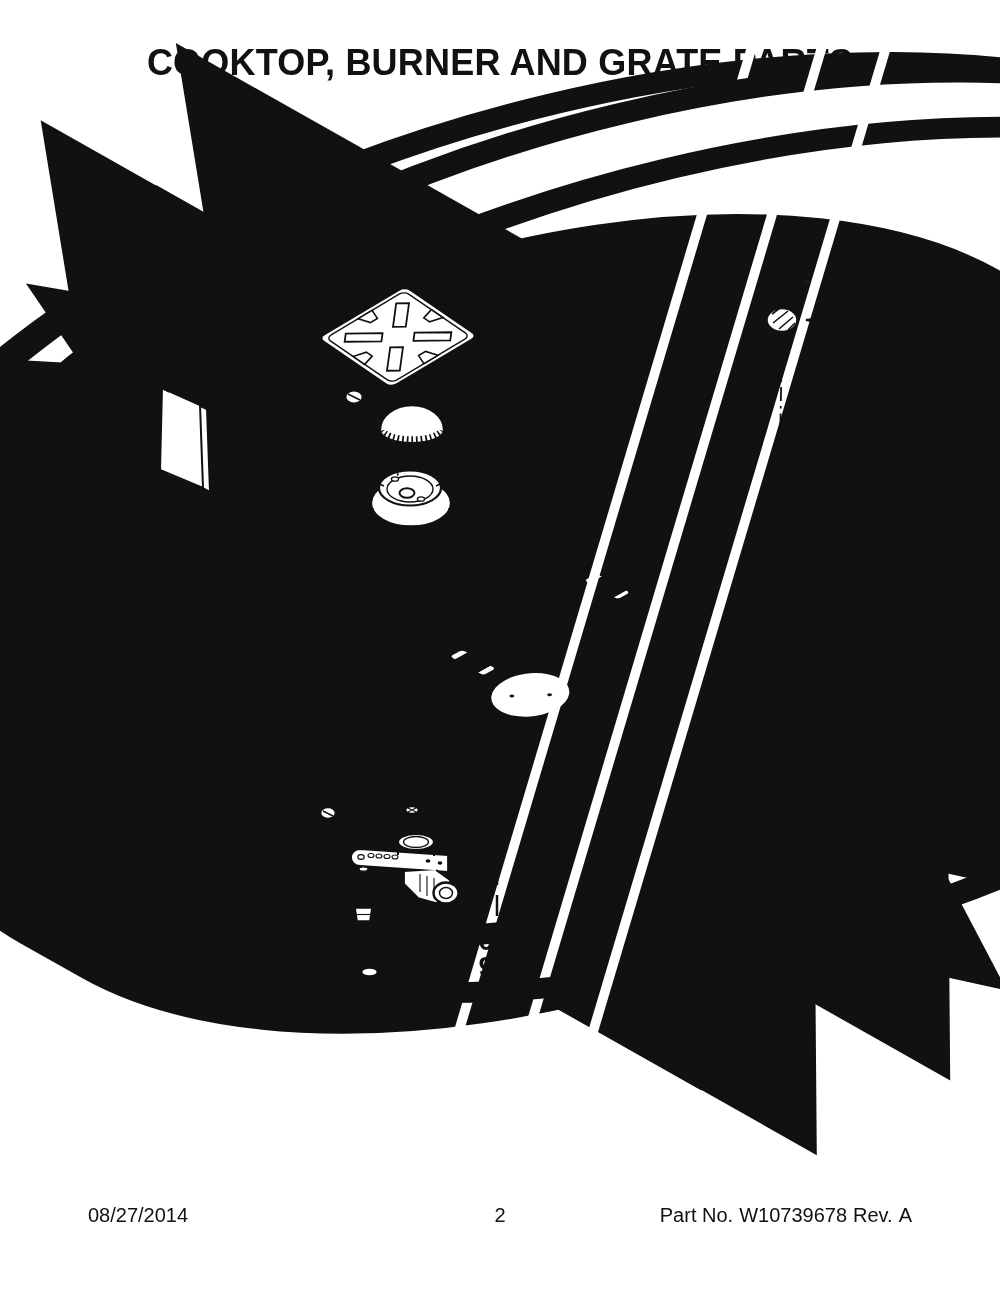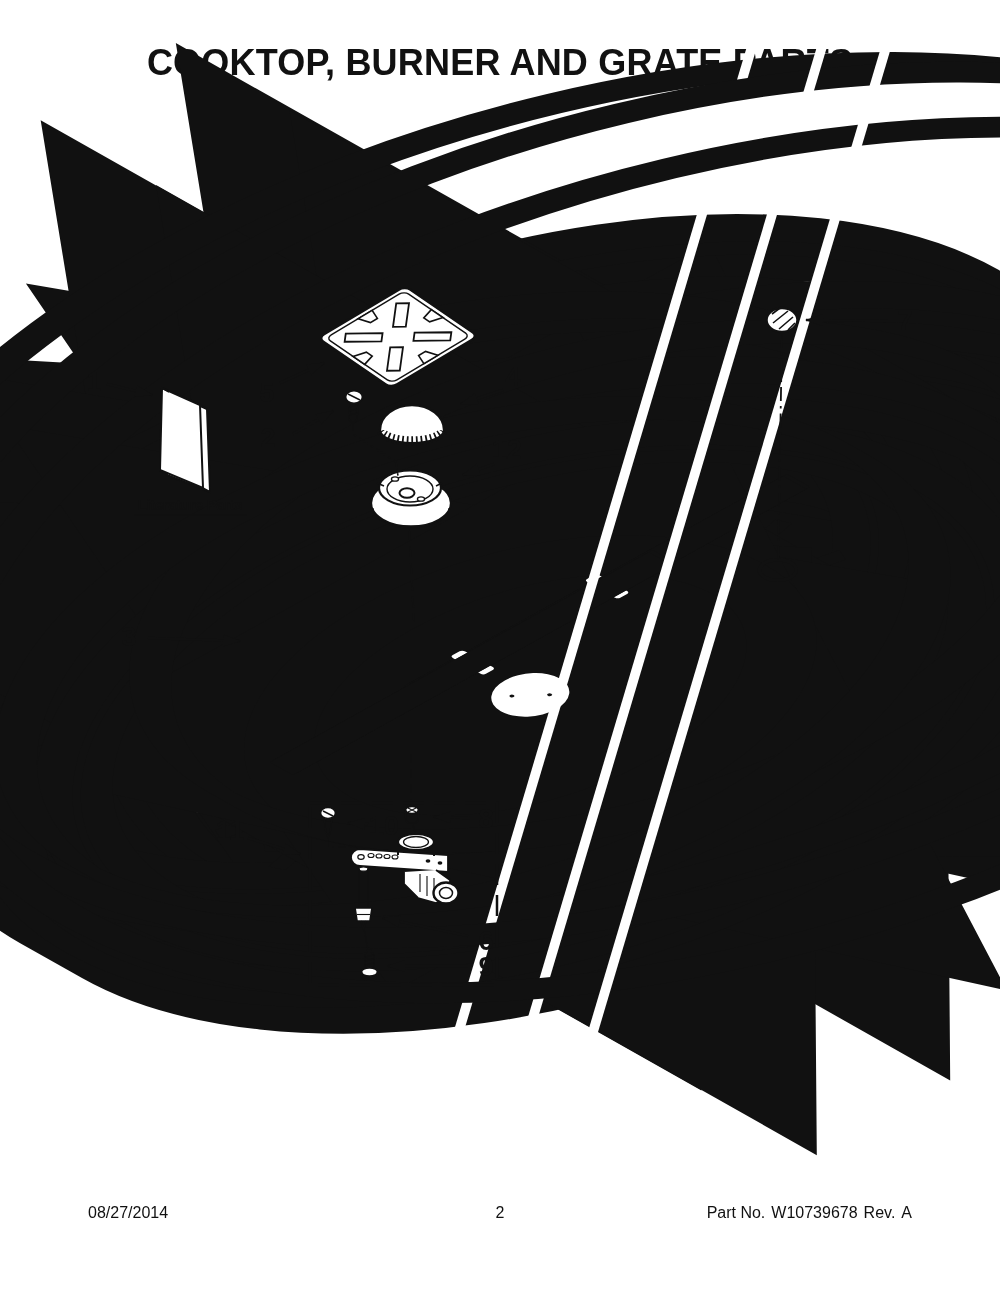--- a/index.html
+++ b/index.html
@@ -11,21 +11,21 @@
   .title{
     position:absolute;top:42px;left:0;width:100%;text-align:center;
     font-size:36px;font-weight:700;letter-spacing:0.2px;color:#111;margin:0;
   }
   svg#parts-svg{position:absolute;left:0;top:0;}
   svg#parts-svg .iso *{vector-effect:non-scaling-stroke;}
   .callout{font-size:27px;font-weight:700;fill:#111;}
   .litlabel{font-size:15px;font-weight:700;letter-spacing:-0.4px;fill:#111;}
   .footer{
     position:absolute;top:1204px;left:0;width:1000px;height:22px;
-    font-size:16px;color:#111;
+    font-size:20px;color:#111;
   }
   .footer .f-date{position:absolute;left:88px;}
   .footer .f-page{position:absolute;left:0;width:100%;text-align:center;}
   .footer .f-part{position:absolute;right:88px;white-space:pre;}
   .footer .f-part span{margin-left:6px;}
 </style>
 </head>
 <body>
 
 <div class="page">

